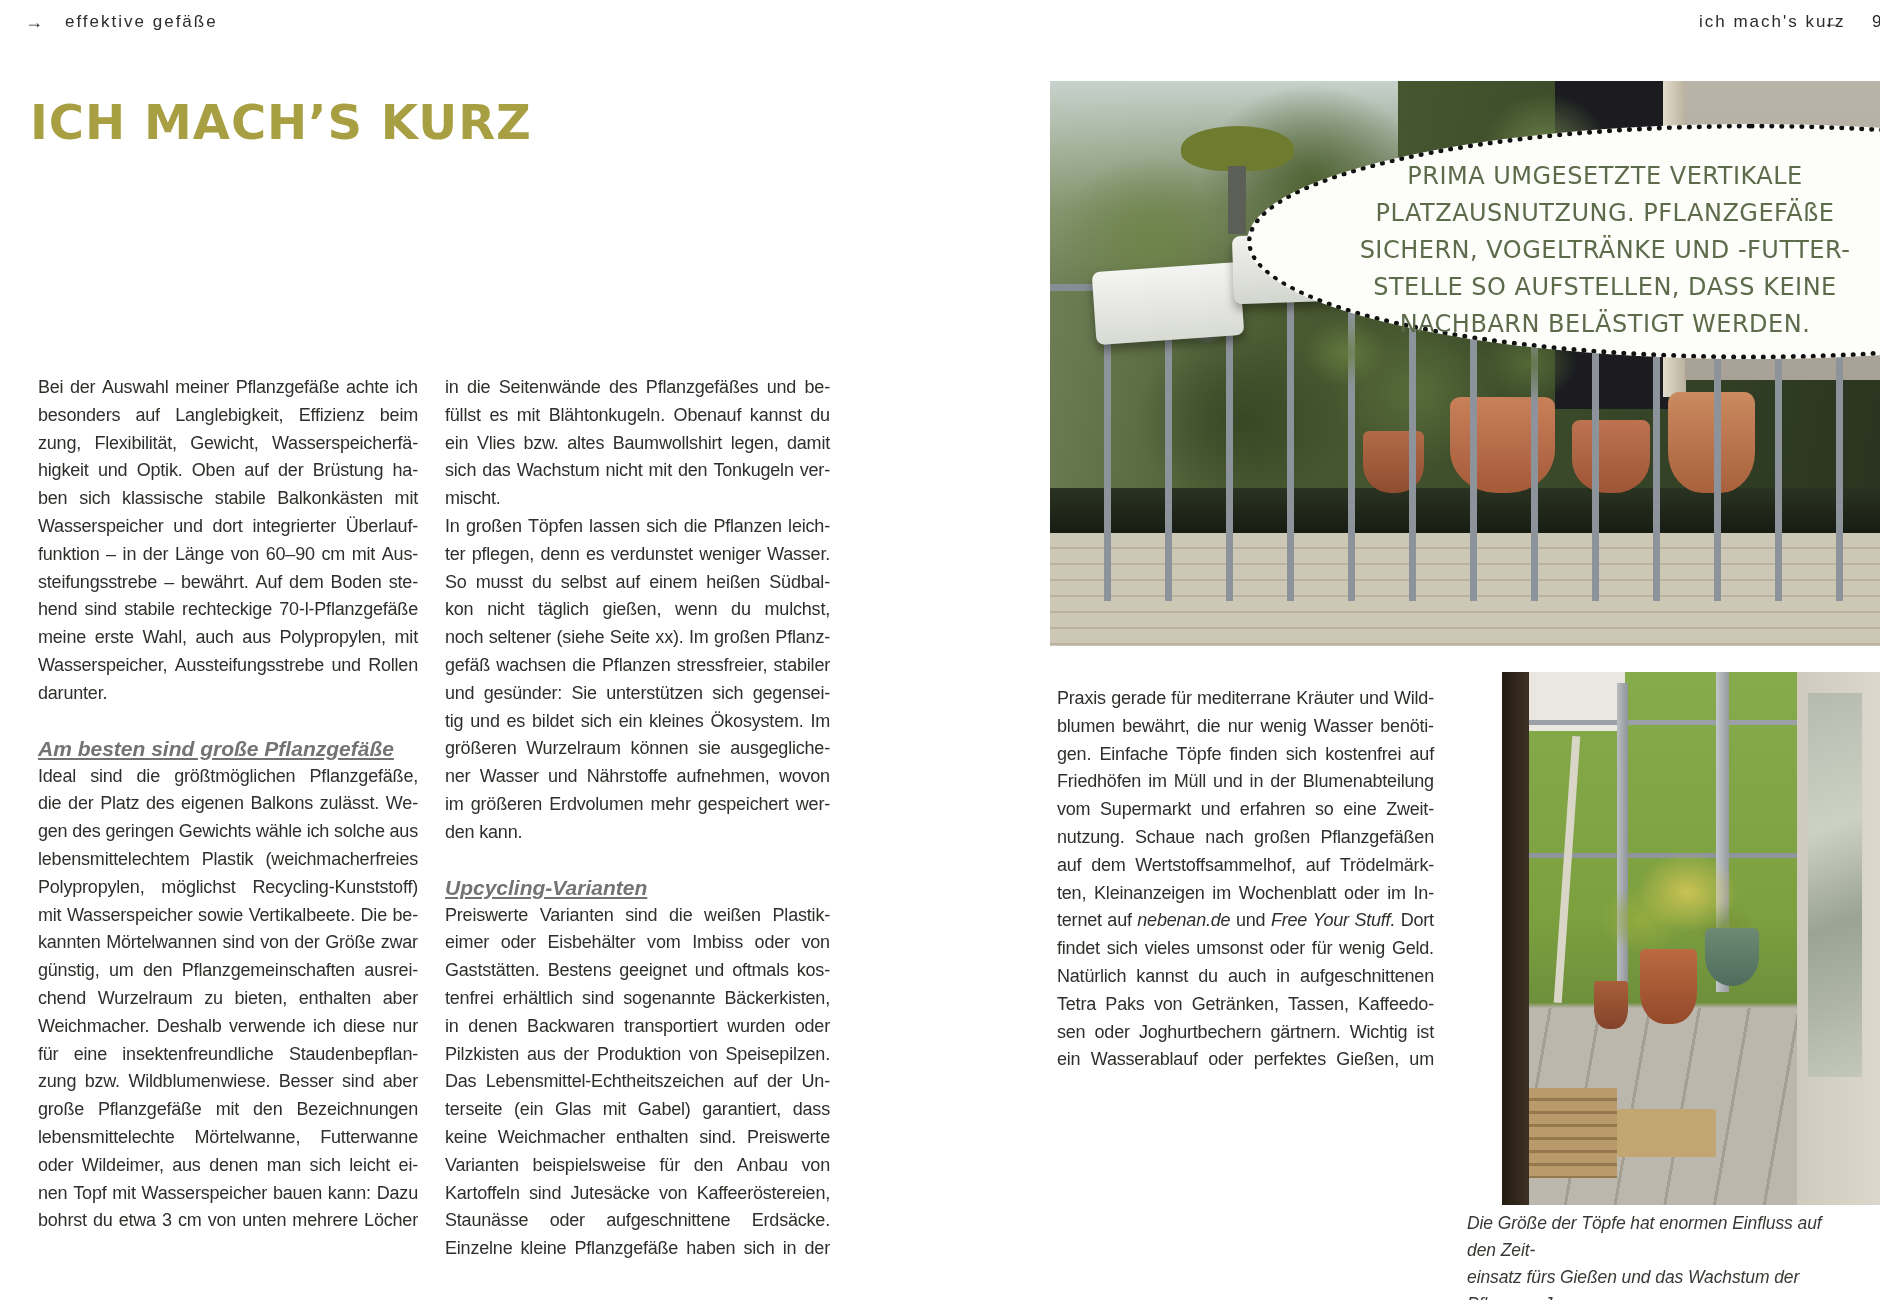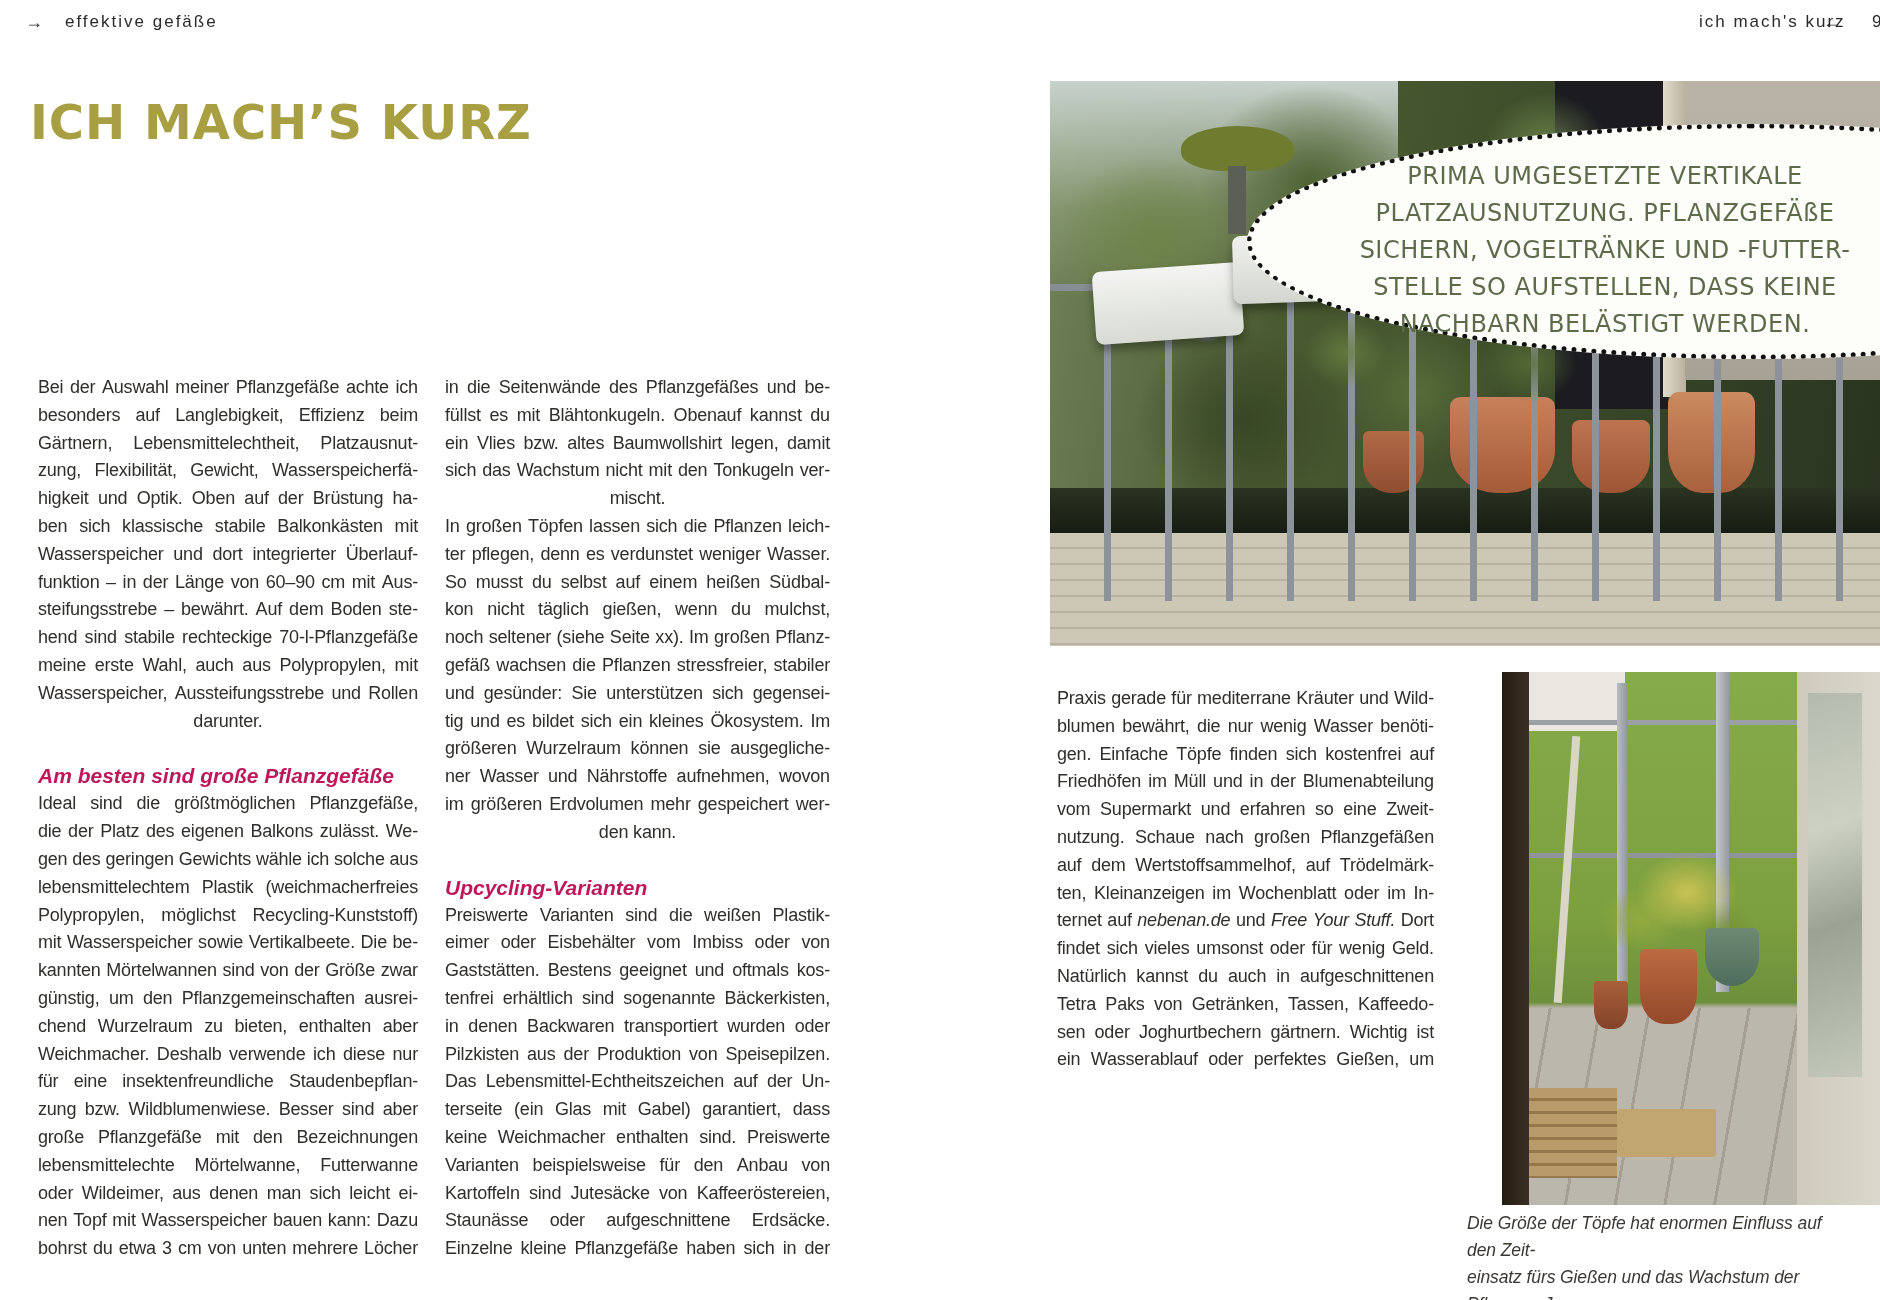--- a/index.html
+++ b/index.html
@@ -20,25 +20,25 @@
 
   
   .title{position:absolute;left:30px;top:96px;margin:0;font-family:"DejaVu Sans",sans-serif;
          font-weight:800;font-size:48px;line-height:1.1;letter-spacing:1px;color:#a89f43;}
 
   
   .col{position:absolute;font-size:18px;line-height:27.8px;letter-spacing:-0.2px;}
   .col1{left:38px;top:374px;width:380px;}
   .col2{left:445px;top:374px;width:385px;}
   .col3{left:1057px;top:685px;width:377px;}
-  .para{margin:0;text-align:center;}
+  .para{margin:0;}
   .tline{display:flex;justify-content:space-between;}
   .tline-last{display:block;}
   .subhead{margin:27px 0 0 0;font-size:21px;line-height:28px;font-weight:bold;font-style:italic;
-           color:#be185d;letter-spacing:0;}
+           color:#737373;letter-spacing:0;text-decoration:underline;}
 
   
   .photo{position:absolute;overflow:hidden;}
   .photo *{position:absolute;}
   .photo-top{left:1010px;top:65px;width:870px;height:565px;
      background:linear-gradient(100deg,#73845a 0%,#4a5a31 28%,#3c4c2a 55%,#303d24 78%,#27301e 100%);}
   .pt-sky{left:0;top:0;width:40%;height:38%;
      background:linear-gradient(180deg,#c8d2cd 0%,rgba(160,176,140,.45) 60%,rgba(160,176,140,0) 100%);}
   .pt-foliage{left:0;top:0;width:100%;height:100%;background:
      radial-gradient(140px 120px at 12% 28%,rgba(110,132,72,.9),rgba(110,132,72,0) 70%),
@@ -149,25 +149,20 @@
           <span>ich</span>
         </div>
         <div class="tline">
           <span>besonders</span>
           <span>auf</span>
           <span>Langlebigkeit,</span>
           <span>Effizienz</span>
           <span>beim</span>
         </div>
         <div class="tline">
-          <span>Gärtnern,</span>
-          <span>Lebensmittelechtheit,</span>
-          <span>Platzausnut-</span>
-        </div>
-        <div class="tline">
           <span>zung,</span>
           <span>Flexibilität,</span>
           <span>Gewicht,</span>
           <span>Wasserspeicherfä-</span>
         </div>
         <div class="tline">
           <span>higkeit</span>
           <span>und</span>
           <span>Optik.</span>
           <span>Oben</span>

